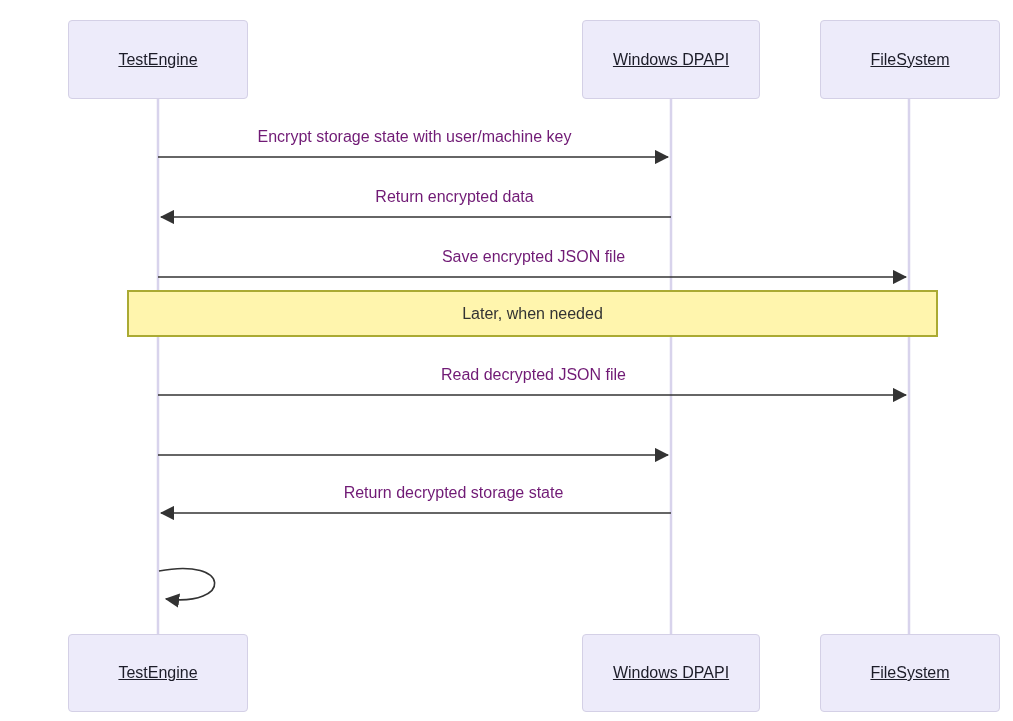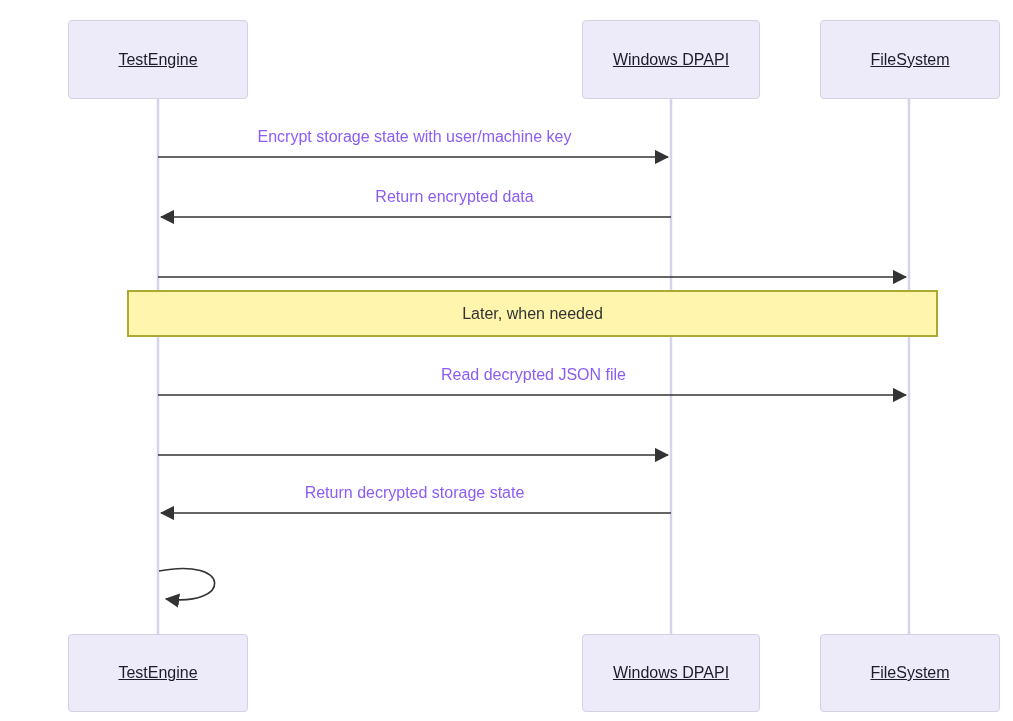--- a/index.html
+++ b/index.html
@@ -32,21 +32,21 @@
     font-size: 16px;
     color: #1c1c28;
     height: 79px;
     width: 180px;
     text-decoration: underline;
   }
   .actor-box.bottom { height: 78px; }
   .msg-label {
     position: absolute;
     font-size: 16px;
-    color: #8b5cf6;
+    color: #701a75;
     text-align: center;
     height: 21px;
     line-height: 21px;
     white-space: nowrap;
   }
   .note-box {
     position: absolute;
     box-sizing: border-box;
     left: 127px;
     top: 290px;
@@ -93,22 +93,23 @@
   </div>
   <div class="actor-box" style="left:582px; top:20px; width:178px;">
     <span>Windows DPAPI</span>
   </div>
   <div class="actor-box" style="left:820px; top:20px; width:180px;">
     <span>FileSystem</span>
   </div>
 
   <div class="msg-label" style="left:158px; top:126px; width:513px;">Encrypt storage state with user/machine key</div>
   <div class="msg-label" style="left:158px; top:186px; width:513px;margin-left:40px;">Return encrypted data</div>
+  <div class="msg-label" style="left:158px; top:246px; width:751px;">Save encrypted JSON file</div>
   <div class="msg-label" style="left:158px; top:364px; width:751px;">Read decrypted JSON file</div>
-  <div class="msg-label" style="left:158px; top:482px; width:513px;">Return decrypted storage state</div>
+  <div class="msg-label" style="left:158px; top:482px; width:513px;padding-left:39px;">Return decrypted storage state</div>
 
   <div class="note-box">
     <span>Later, when needed</span>
   </div>
 
   <div class="actor-box bottom" style="left:68px; top:634px; width:180px;">
     <span>TestEngine</span>
   </div>
   <div class="actor-box bottom" style="left:582px; top:634px; width:178px;">
     <span>Windows DPAPI</span>

